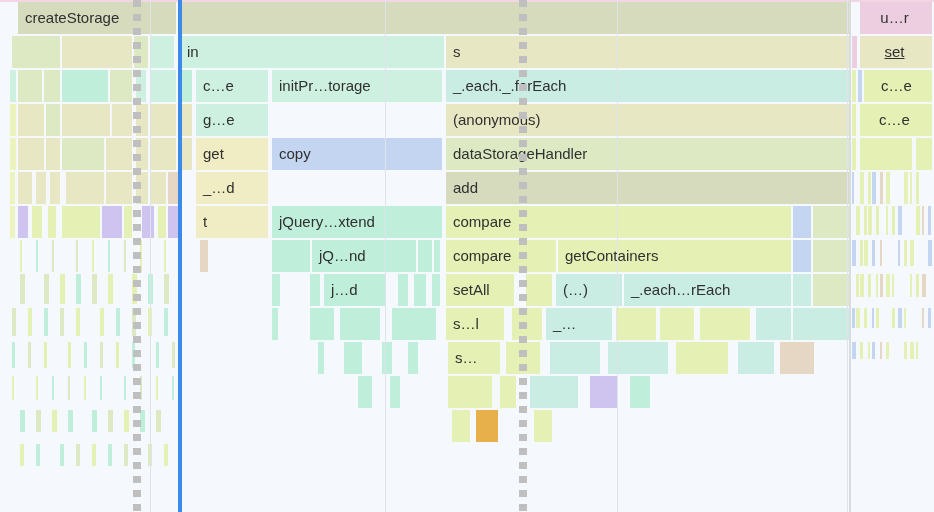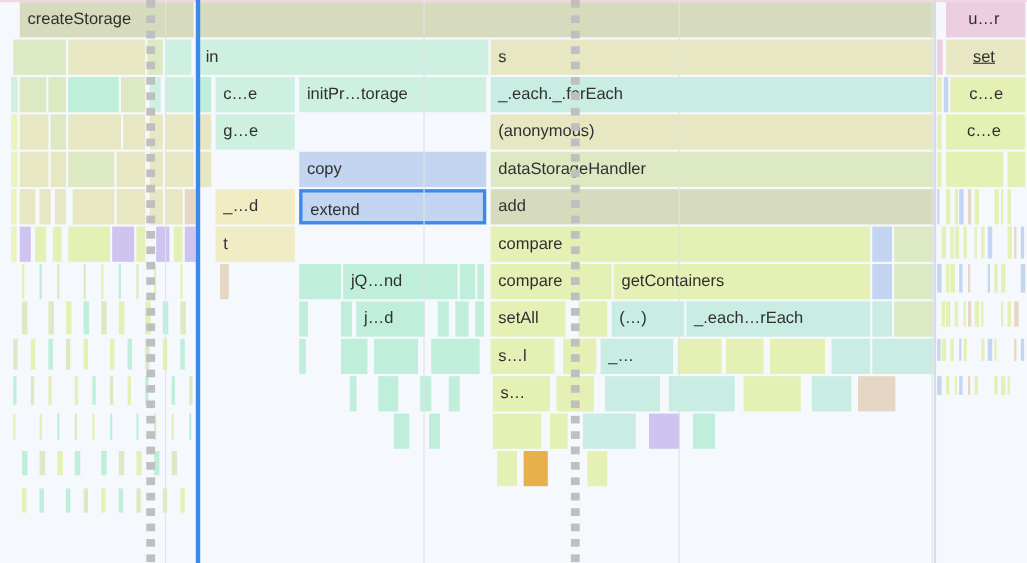--- a/index.html
+++ b/index.html
@@ -106,60 +106,63 @@
       </div>
       <div class="row" style="top: 138px;">
         <div class="blk" style="left: 10px; width: 6px; background: rgb(236, 243, 189);"></div>
         <div class="blk" style="left: 18px; width: 26px; background: rgb(232, 231, 196);"></div>
         <div class="blk" style="left: 46px; width: 14px; background: rgb(232, 231, 196);"></div>
         <div class="blk" style="left: 62px; width: 42px; background: rgb(220, 233, 194);"></div>
         <div class="blk" style="left: 106px; width: 26px; background: rgb(232, 231, 196);"></div>
         <div class="blk" style="left: 136px; width: 12px; background: rgb(232, 231, 196);"></div>
         <div class="blk" style="left: 150px; width: 26px; background: rgb(232, 231, 196);"></div>
         <div class="blk" style="left: 180px; width: 12px; background: rgb(232, 231, 196);"></div>
+        <div class="blk" style="left: 196px; width: 72px; background: rgb(240, 236, 196);">
+          <span class="lbl">get</span>
+        </div>
         <div class="blk" style="left: 272px; width: 170px; background: rgb(195, 213, 240);">
           <span class="lbl">copy</span>
         </div>
         <div class="blk" style="left: 446px; width: 403px; background: rgb(220, 233, 194);">
           <span class="lbl">dataStorageHandler</span>
         </div>
       </div>
       <div class="row" style="top: 172px;">
         <div class="blk" style="left: 10px; width: 5px; background: rgb(236, 243, 189);"></div>
         <div class="blk" style="left: 18px; width: 14px; background: rgb(232, 231, 196);"></div>
         <div class="blk" style="left: 36px; width: 10px; background: rgb(232, 231, 196);"></div>
         <div class="blk" style="left: 50px; width: 10px; background: rgb(232, 231, 196);"></div>
         <div class="blk" style="left: 66px; width: 38px; background: rgb(232, 231, 196);"></div>
         <div class="blk" style="left: 106px; width: 26px; background: rgb(232, 231, 196);"></div>
         <div class="blk" style="left: 136px; width: 12px; background: rgb(232, 231, 196);"></div>
         <div class="blk" style="left: 150px; width: 16px; background: rgb(232, 231, 196);"></div>
         <div class="blk" style="left: 168px; width: 10px; background: rgb(230, 214, 196);"></div>
         <div class="blk" style="left: 196px; width: 72px; background: rgb(240, 236, 196);">
           <span class="lbl">_…d</span>
-        </div>
-        <div class="blk selected" style="left: 272px; width: 170px; background: rgb(195, 213, 240);">
-          <span class="lbl">extend</span>
         </div>
         <div class="blk" style="left: 446px; width: 403px; background: rgb(215, 219, 189);">
           <span class="lbl">add</span>
         </div>
       </div>
       <div class="row" style="top: 206px;">
         <div class="blk" style="left: 10px; width: 5px; background: rgb(236, 243, 189);"></div>
         <div class="blk" style="left: 18px; width: 10px; background: rgb(207, 195, 239);"></div>
         <div class="blk" style="left: 32px; width: 10px; background: rgb(228, 240, 180);"></div>
         <div class="blk" style="left: 48px; width: 8px; background: rgb(228, 240, 180);"></div>
         <div class="blk" style="left: 62px; width: 38px; background: rgb(228, 240, 180);"></div>
         <div class="blk" style="left: 102px; width: 20px; background: rgb(207, 195, 239);"></div>
         <div class="blk" style="left: 124px; width: 8px; background: rgb(228, 240, 180);"></div>
         <div class="blk" style="left: 142px; width: 12px; background: rgb(207, 195, 239);"></div>
         <div class="blk" style="left: 158px; width: 8px; background: rgb(228, 240, 180);"></div>
         <div class="blk" style="left: 168px; width: 10px; background: rgb(207, 195, 239);"></div>
         <div class="blk" style="left: 196px; width: 72px; background: rgb(240, 236, 196);">
           <span class="lbl">t</span>
+        </div>
+        <div class="blk" style="left: 272px; width: 170px; background: rgb(191, 238, 219);">
+          <span class="lbl">jQuery…xtend</span>
         </div>
         <div class="blk" style="left: 446px; width: 345px; background: rgb(228, 240, 180);">
           <span class="lbl">compare</span>
         </div>
         <div class="blk" style="left: 793px; width: 18px; background: rgb(195, 213, 240);"></div>
         <div class="blk" style="left: 813px; width: 36px; background: rgb(220, 233, 194);"></div>
       </div>
       <div class="row" style="top: 240px;">
         <div class="blk" style="left: 200px; width: 8px; background: rgb(230, 214, 196);"></div>
         <div class="blk" style="left: 272px; width: 38px; background: rgb(191, 238, 219);"></div>

